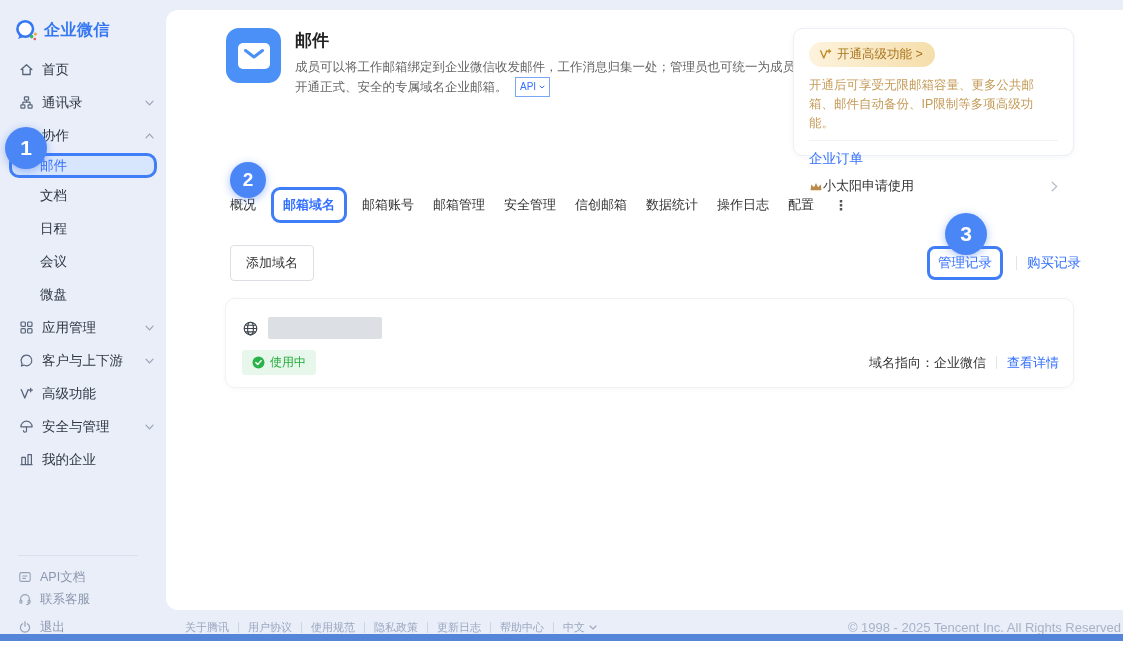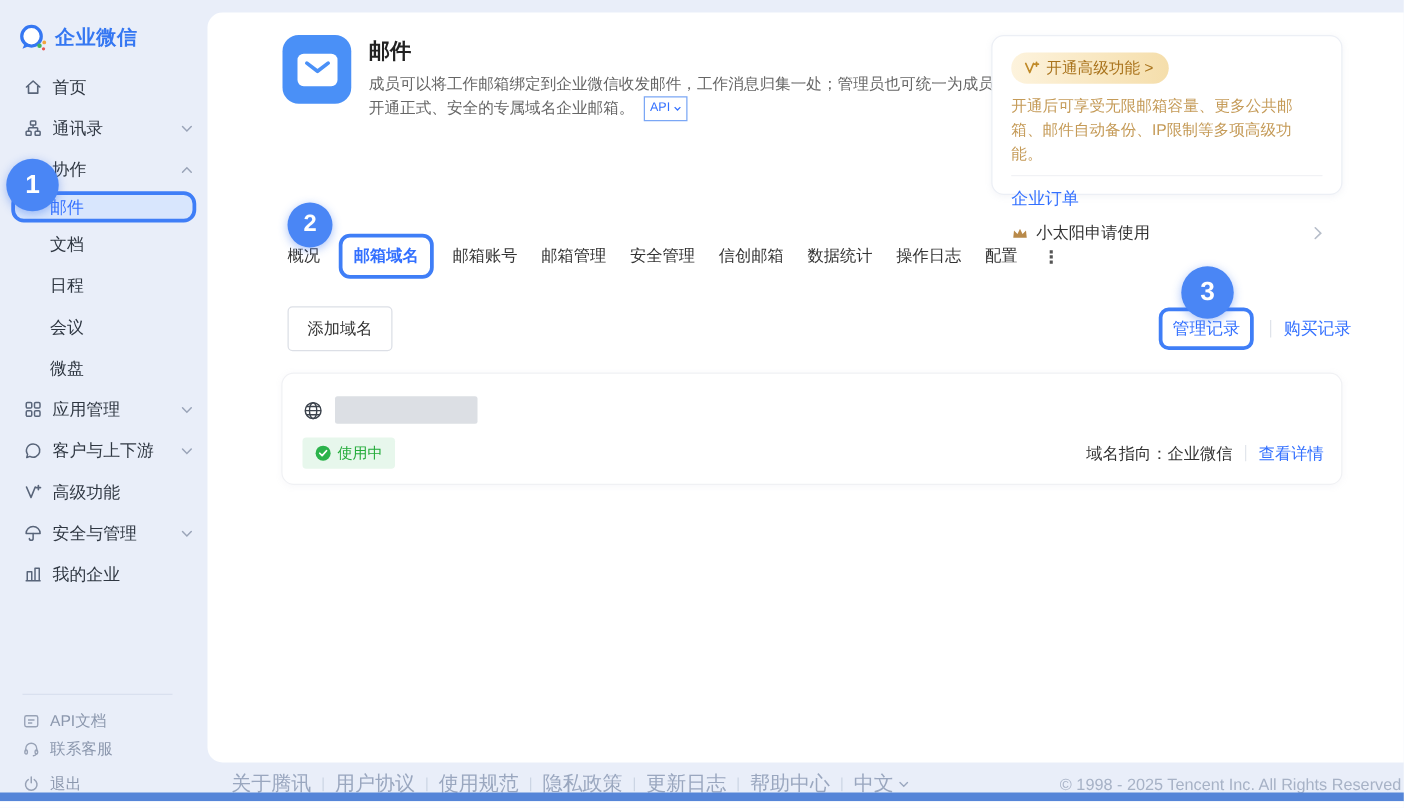--- a/index.html
+++ b/index.html
@@ -28,21 +28,21 @@
   .mail-app-icon{width:55px;height:55px;border-radius:13px;background:#4a90f7;display:flex;align-items:center;justify-content:center;flex:none}
   .h-title{font-size:17px;font-weight:bold;color:#222;margin:1px 0 6px}
   .h-desc{width:505px;font-size:12.5px;line-height:1.55;color:#666}
   .api-badge{display:inline-flex;align-items:center;gap:3px;border:1px solid #7ba7f5;color:#3370ff;border-radius:0;font-size:10px;padding:1px 4px;margin-left:4px;vertical-align:1px;cursor:pointer;background:#fff}
   
   .promo{position:absolute;left:627px;top:18px;width:281px;height:128px;border:1px solid #eceff5;border-radius:10px;background:#fff;box-shadow:0 1px 5px rgba(150,160,185,.10);box-sizing:border-box}
   .pill{display:inline-flex;align-items:center;gap:5px;margin:13px 0 0 15px;padding:4px 12px 4px 10px;background:linear-gradient(92deg,#fdf3dd,#f5deab);border-radius:14px;color:#a9731c;font-size:12.5px;cursor:pointer}
   .promo-desc{margin:9px 15px 0;font-size:12.5px;line-height:1.5;color:#c59b58}
   .promo-div{border-top:1px solid #f1f2f5;margin:8px 15px 0}
   .orders-title{margin:9px 15px 0;font-size:13.5px;color:#3370ff;cursor:pointer}
-  .order-row{margin:9px 15px 0;display:flex;align-items:center;gap:6px;font-size:13px;color:#333;cursor:pointer}
+  .order-row{margin:9px 15px 0;display:flex;align-items:center;font-size:13px;color:#333;cursor:pointer}
   .order-row .chev-r{margin-left:auto;display:flex}
   
   .tabs{position:absolute;left:64px;top:177px;height:36px;display:flex;align-items:center;gap:19px;font-size:13px;color:#333}
   .tab{cursor:pointer;white-space:nowrap}
   .tab.active{color:#3370ff;font-weight:bold;border:3px solid #3f7ef7;border-radius:9px;padding:6px 9px;margin:0 -4px;background:#fff}
   .tabs-more{color:#555;font-size:14px;cursor:pointer;margin-left:1px;font-weight:bold}
   
   .toolbar{position:absolute;left:64px;right:42px;top:235px;height:36px;display:flex;align-items:center;justify-content:space-between}
   .btn{background:#fff;border:1px solid #dcdfe6;border-radius:4px;padding:8px 15px;font-size:13px;color:#333;cursor:pointer}
   .records{display:flex;align-items:center;font-size:13.5px;color:#3370ff}
@@ -53,21 +53,21 @@
   .domain-card{position:absolute;left:59px;top:288px;width:849px;height:90px;border:1px solid #f0f1f4;border-radius:10px;box-shadow:0 1px 5px rgba(160,170,190,.08);box-sizing:border-box}
   .dc-row1{position:absolute;left:16px;top:18px;display:flex;align-items:center;gap:9px}
   .dc-redacted{width:114px;height:22px;background:#dcdfe4;border-radius:2px}
   .dc-row2{position:absolute;left:16px;right:14px;top:51px;display:flex;align-items:center}
   .status-badge{display:inline-flex;align-items:center;gap:5px;background:#e7f7ec;color:#23ab39;font-size:12px;padding:4px 10px;border-radius:3px}
   .dc-right{margin-left:auto;display:flex;align-items:center;font-size:13px;color:#333}
   .dc-sep{width:1px;height:13px;background:#e2e6ec;margin:0 10px}
   .detail-link{color:#3370ff;cursor:pointer}
   
   .footer{position:absolute;left:0;right:0;top:615px;height:24px;display:flex;align-items:center}
-  .f-links{display:flex;align-items:center;margin-left:185px;font-size:16px;color:#9aa7bf}
+  .f-links{display:flex;align-items:center;margin-left:185px;font-size:11px;color:#9aa7bf}
   .f-link{cursor:pointer;white-space:nowrap}
   .f-sep{width:1px;height:11px;background:#ccd5e4;margin:0 9px}
   .f-lang{display:flex;align-items:center;gap:4px;cursor:pointer}
   .f-copy{position:absolute;right:2px;font-size:13px;color:#a7b2c6;white-space:nowrap}
   .bar-blue{position:absolute;left:0;right:0;bottom:5px;height:7px;background:#5585d8}
   .bar-white{position:absolute;left:0;right:0;bottom:0;height:5px;background:#fff}
   
   .step-bubble{position:absolute;border-radius:50%;background:#4a86f5;color:#fff;display:flex;align-items:center;justify-content:center;font-weight:bold;box-shadow:0 2px 8px rgba(64,120,240,.45);z-index:10}
   #step1{left:5px;top:127px;width:42px;height:42px;font-size:21px}
   #step2{left:230px;top:162px;width:36px;height:36px;font-size:19px}

